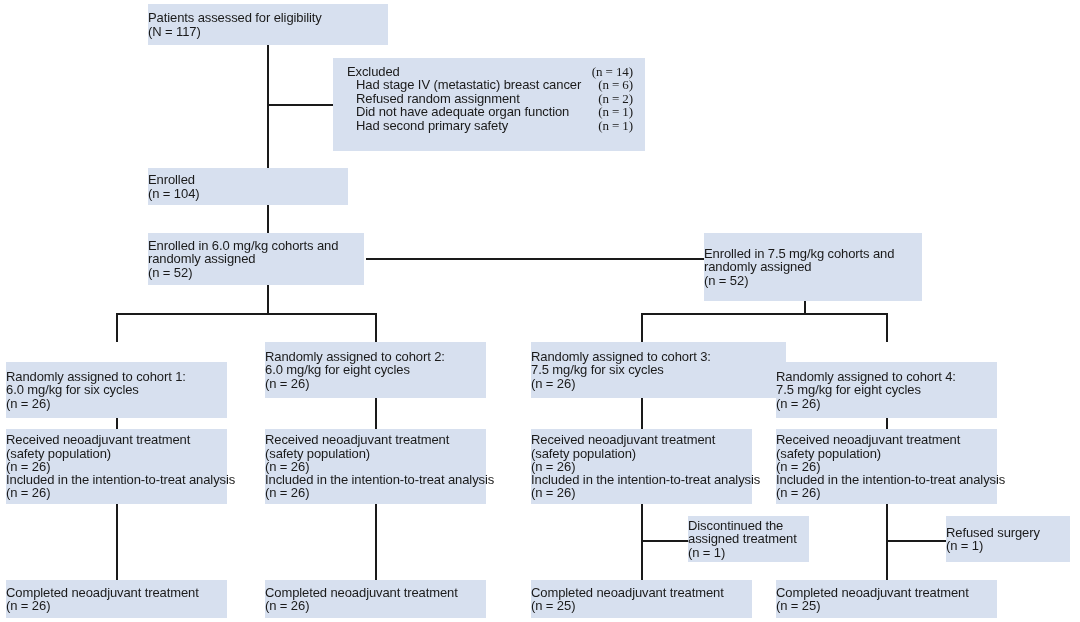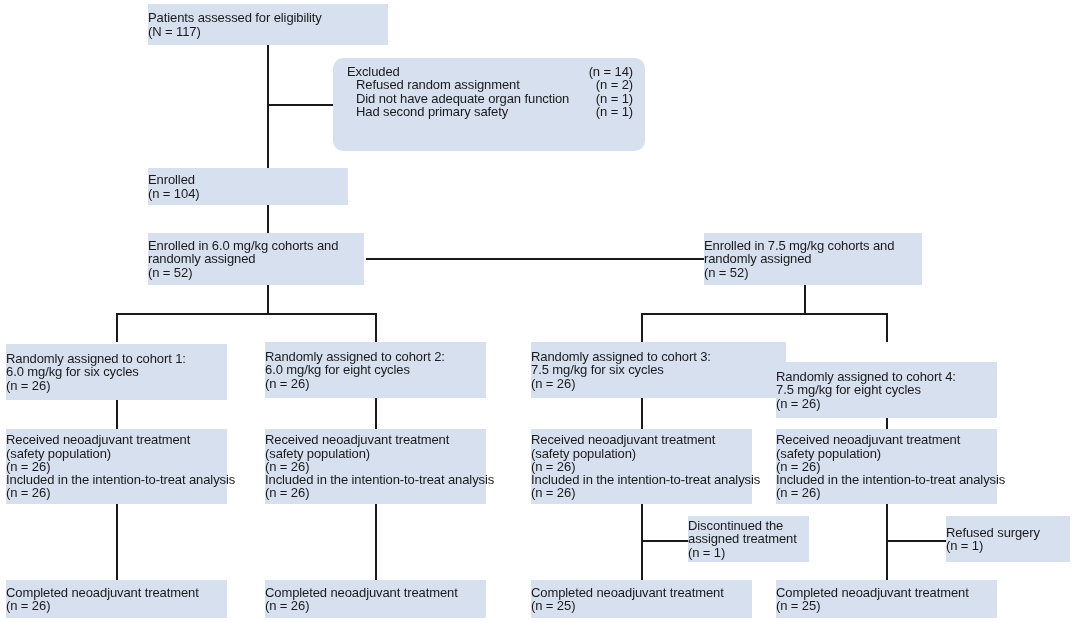--- a/index.html
+++ b/index.html
@@ -37,21 +37,21 @@
     text-align: left;
     padding: 7px 12px 7px 14px;
   }
   .exrow {
     display: flex;
     justify-content: space-between;
     line-height: 13.4px;
     white-space: pre;
   }
   .exrow .lbl { display: block; }
-  .exrow .cnt { display: block; padding-left: 14px; }
+  .exrow .cnt { display: block; padding-left: 14px; font-family: Liberation Serif, serif; }
   .indent { padding-left: 9px; }
   
   .v, .h {
     position: absolute;
     background: #1a1a1a;
   }
   .v { width: 1.6px; }
   .h { height: 1.6px; }
 </style>
 </head>
@@ -95,24 +95,28 @@
   <div class="v" style="left:886px; top:504px; height:76px;"></div>
 
   <div class="h" style="left:641px; top:540px; width:47px;"></div>
   <div class="h" style="left:886px; top:540px; width:60px;"></div>
 
   <div class="box" style="left:148px; top:4px; width:240px; height:41px;">
     <span class="ln">Patients assessed for eligibility</span>
     <span class="ln">(N = 117)</span>
   </div>
 
-  <div class="box box-excluded" style="left:333px; top:58px; width:312px; height:93px;border-radius:10px;">
+  <div class="box box-excluded" style="left:333px; top:58px; width:312px; height:93px;">
     <div class="exrow">
       <span class="lbl">Excluded</span>
       <span class="cnt">(n = 14)</span>
+    </div>
+    <div class="exrow">
+      <span class="lbl indent">Had stage IV (metastatic) breast cancer</span>
+      <span class="cnt">(n = 6)</span>
     </div>
     <div class="exrow">
       <span class="lbl indent">Refused random assignment</span>
       <span class="cnt">(n = 2)</span>
     </div>
     <div class="exrow">
       <span class="lbl indent">Did not have adequate organ function</span>
       <span class="cnt">(n = 1)</span>
     </div>
     <div class="exrow">
@@ -125,27 +129,27 @@
     <span class="ln">Enrolled</span>
     <span class="ln">(n = 104)</span>
   </div>
 
   <div class="box" style="left:148px; top:233px; width:216px; height:52px;">
     <span class="ln">Enrolled in 6.0 mg/kg cohorts and</span>
     <span class="ln">randomly assigned</span>
     <span class="ln">(n = 52)</span>
   </div>
 
-  <div class="box" style="left:704px; top:233px; width:218px; height:52px;">
+  <div class="box" style="left:704px; top:233px; width:218px; height:68px;">
     <span class="ln">Enrolled in 7.5 mg/kg cohorts and</span>
     <span class="ln">randomly assigned</span>
     <span class="ln">(n = 52)</span>
   </div>
 
-  <div class="box" style="left:6px; top:344px; width:221px; height:56px;">
+  <div class="box" style="left:6px; top:362px; width:221px; height:56px;">
     <span class="ln">Randomly assigned to cohort 1:</span>
     <span class="ln">6.0 mg/kg for six cycles</span>
     <span class="ln">(n = 26)</span>
   </div>
 
   <div class="box" style="left:265px; top:342px; width:221px; height:56px;">
     <span class="ln">Randomly assigned to cohort 2:</span>
     <span class="ln">6.0 mg/kg for eight cycles</span>
     <span class="ln">(n = 26)</span>
   </div>

